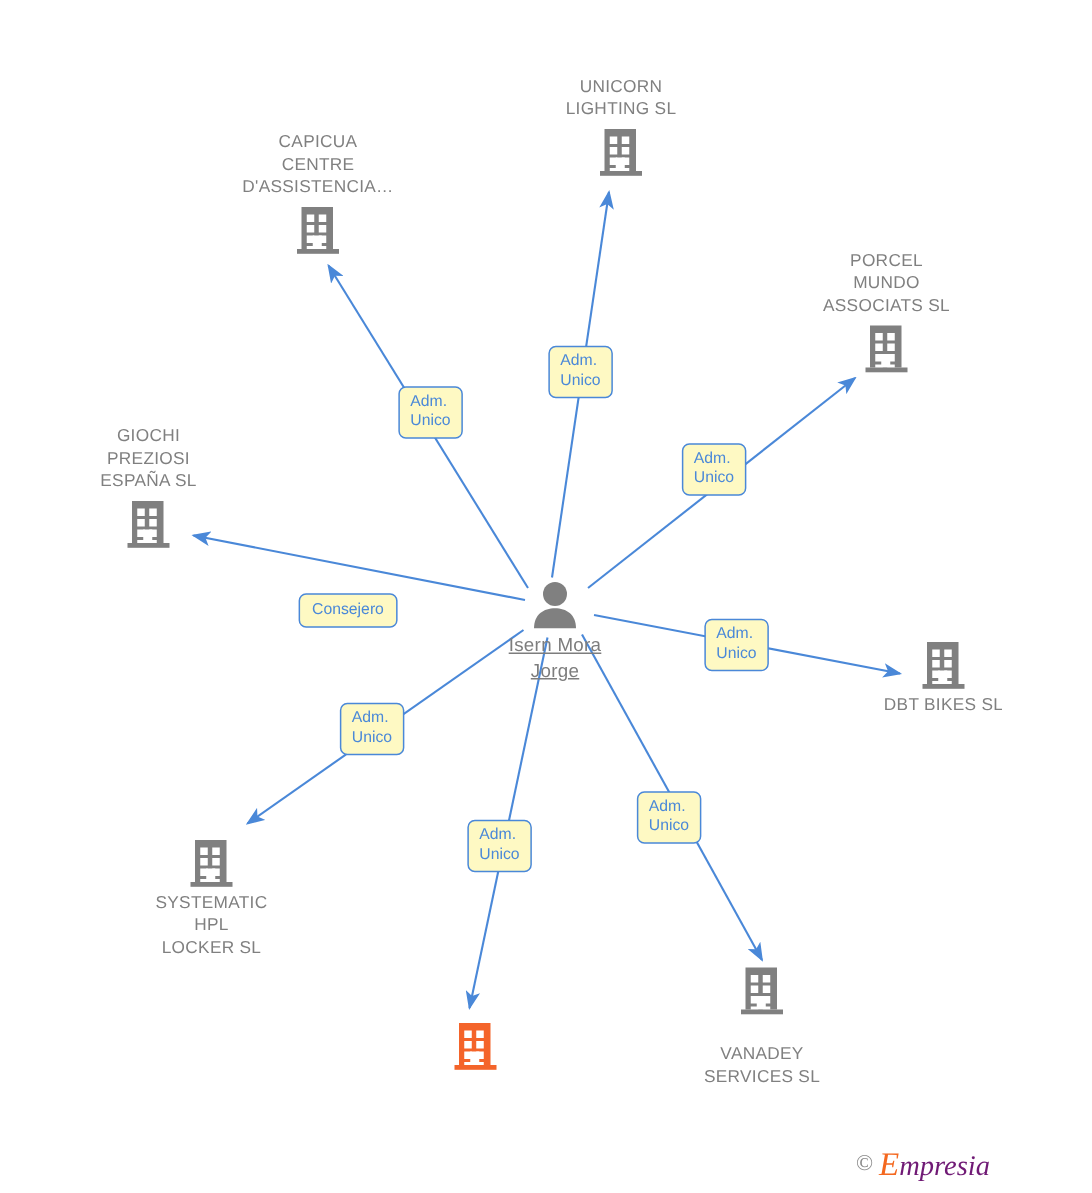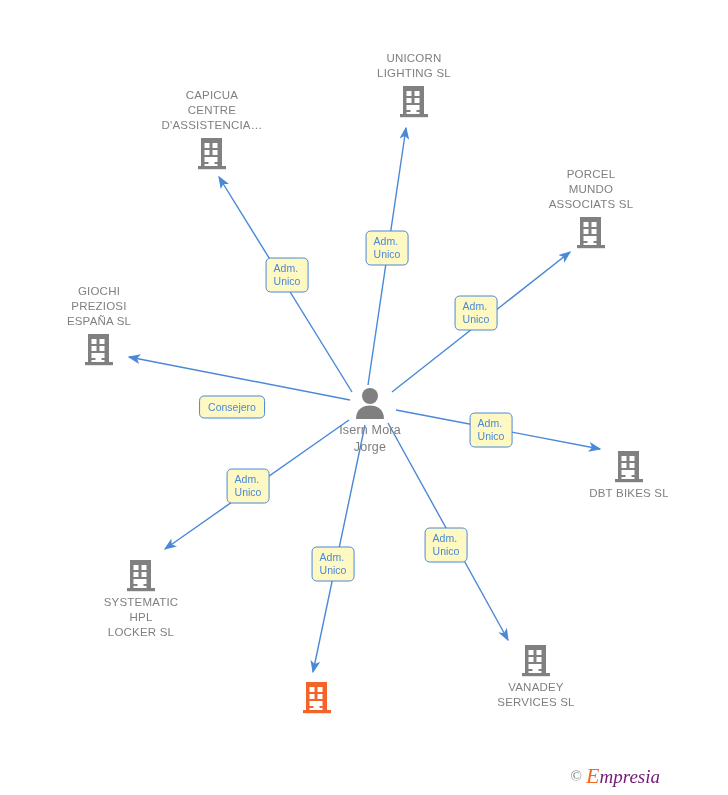--- a/index.html
+++ b/index.html
@@ -34,21 +34,21 @@
     z-index: 3;
   }
   .node .label {
     font-size: 11.5px;
     line-height: 15px;
     color: #808080;
     letter-spacing: 0.2px;
     font-weight: normal;
     white-space: pre-line;
   }
-  .node.person .label { font-size: 12.5px; line-height: 17px; color: #7d7d7d; }
+  .node.person .label { font-size: 12.5px; line-height: 17px; color: #7d7d7d; text-decoration: underline; }
   .node.below .label { margin-top: 3px; }
   .node.above .label { margin-bottom: 3px; }
   .node.highlight .label { color: #7d7d7d; }
 
   .bldg { display: block; }
   .person-ico { display: block; }
 
   
   .elabel {
     position: absolute;
@@ -186,21 +186,21 @@
             <rect x="16.5" y="14" width="5" height="5" fill="#fff"></rect>
             <rect x="8.5" y="21" width="5" height="5" fill="#fff"></rect>
             <rect x="16.5" y="21" width="5" height="5" fill="#fff"></rect>
             <rect x="8.5" y="28" width="5" height="5" fill="#fff"></rect>
             <rect x="16.5" y="28" width="5" height="5" fill="#fff"></rect>
     <rect x="12.5" y="21" width="6" height="9" fill="#fff"></rect>
     <rect x="2" y="30" width="28" height="3.2" fill="#808080"></rect>
   </svg>
         </span>
       </div>
-      <div class="node below" style="left: 629px; top: 449px;">
+      <div class="node below" style="left: 629px; top: 426px;">
         <span>
           <svg class="bldg" width="32" height="34" viewBox="0 0 32 34" xmlns="http://www.w3.org/2000/svg">
     <rect x="5" y="2" width="21" height="28" fill="#808080"></rect>
     <rect x="8.5" y="7" width="5" height="5" fill="#fff"></rect>
             <rect x="16.5" y="7" width="5" height="5" fill="#fff"></rect>
             <rect x="8.5" y="14" width="5" height="5" fill="#fff"></rect>
             <rect x="16.5" y="14" width="5" height="5" fill="#fff"></rect>
             <rect x="8.5" y="21" width="5" height="5" fill="#fff"></rect>
             <rect x="16.5" y="21" width="5" height="5" fill="#fff"></rect>
             <rect x="8.5" y="28" width="5" height="5" fill="#fff"></rect>
@@ -224,21 +224,21 @@
             <rect x="8.5" y="28" width="5" height="5" fill="#fff"></rect>
             <rect x="16.5" y="28" width="5" height="5" fill="#fff"></rect>
     <rect x="12.5" y="21" width="6" height="9" fill="#fff"></rect>
     <rect x="2" y="30" width="28" height="3.2" fill="#808080"></rect>
   </svg>
         </span>
         <span class="label">SYSTEMATIC
 HPL
 LOCKER  SL</span>
       </div>
-      <div class="node below" style="left: 536px; top: 643px;">
+      <div class="node below" style="left: 508px; top: 643px; gap: 16px;">
         <span>
           <svg class="bldg" width="32" height="34" viewBox="0 0 32 34" xmlns="http://www.w3.org/2000/svg">
     <rect x="5" y="2" width="21" height="28" fill="#808080"></rect>
     <rect x="8.5" y="7" width="5" height="5" fill="#fff"></rect>
             <rect x="16.5" y="7" width="5" height="5" fill="#fff"></rect>
             <rect x="8.5" y="14" width="5" height="5" fill="#fff"></rect>
             <rect x="16.5" y="14" width="5" height="5" fill="#fff"></rect>
             <rect x="8.5" y="21" width="5" height="5" fill="#fff"></rect>
             <rect x="16.5" y="21" width="5" height="5" fill="#fff"></rect>
             <rect x="8.5" y="28" width="5" height="5" fill="#fff"></rect>

